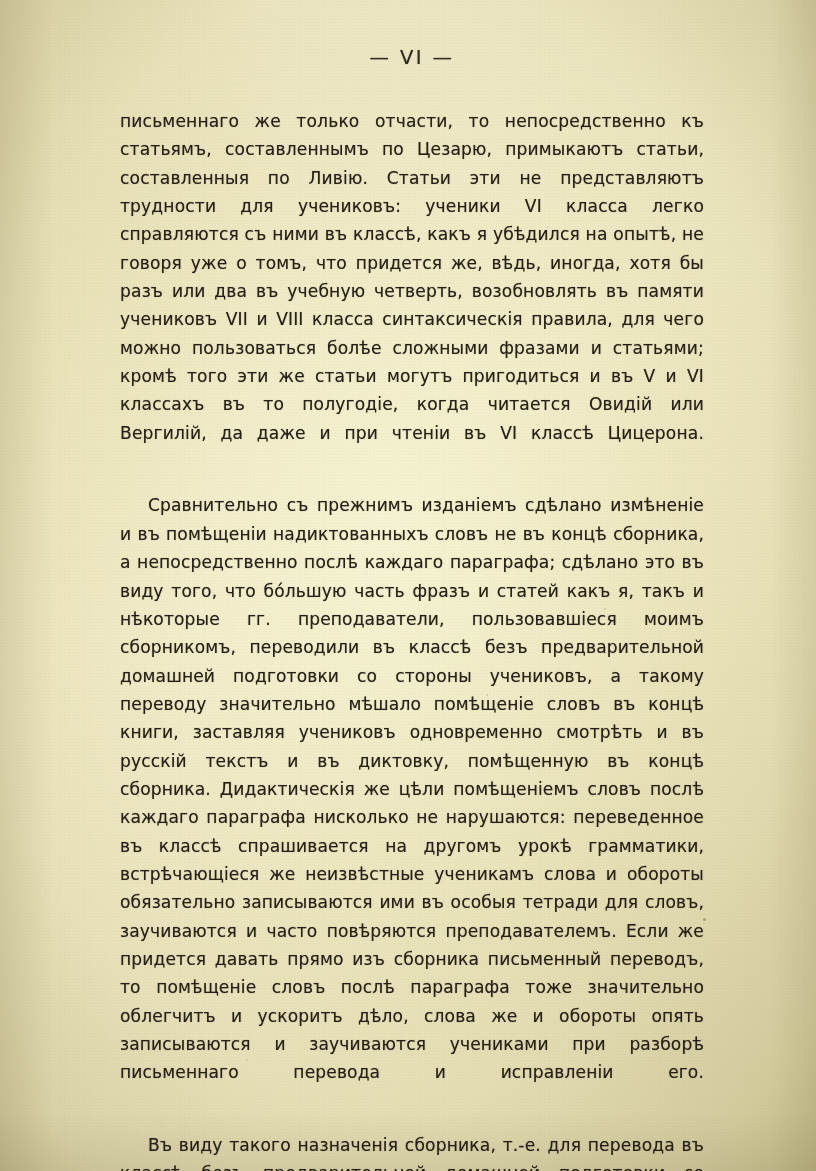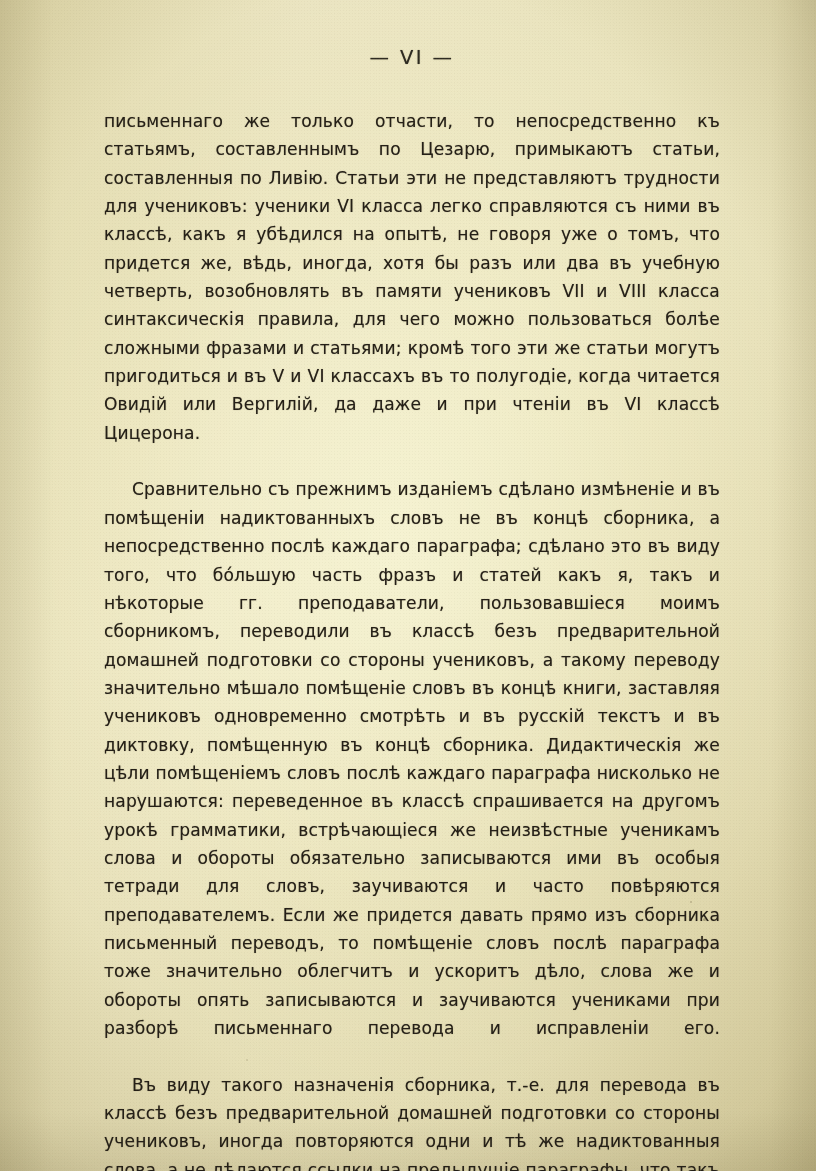--- a/index.html
+++ b/index.html
@@ -107,21 +107,21 @@
     font-family: "DejaVu Sans", sans-serif;
     font-size: 17.1px;
     line-height: 28.35px;
     color: #241f17;
     text-align: justify;
     text-justify: inter-word;
     text-shadow: 0 0 0.9px rgba(55,48,30,0.50);
   }
 
   .body-text p {
-    margin: 0;
+    margin: 16px;
     text-indent: 28px;
   }
 
   
   .body-text p.cont {
     text-indent: 0;
   }
 
   
   .body-text p::after {

